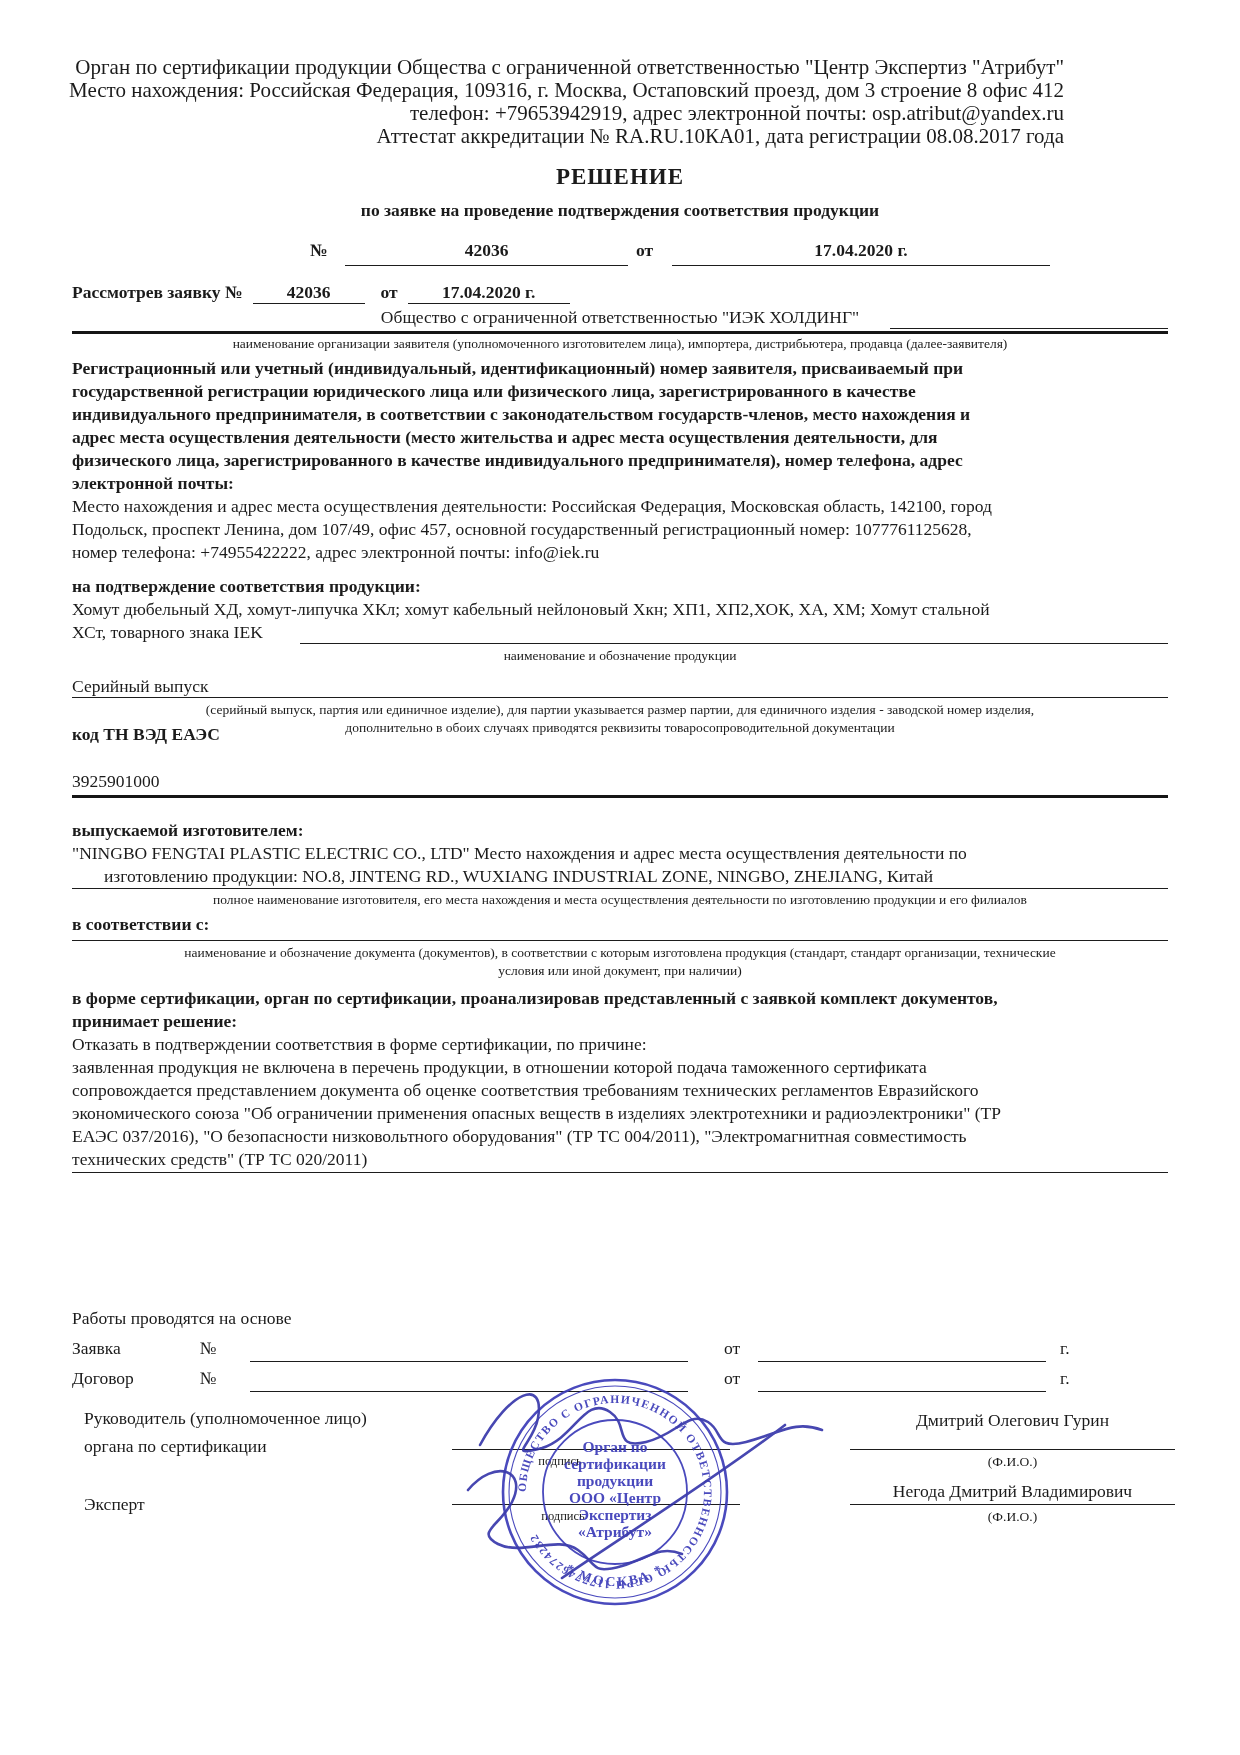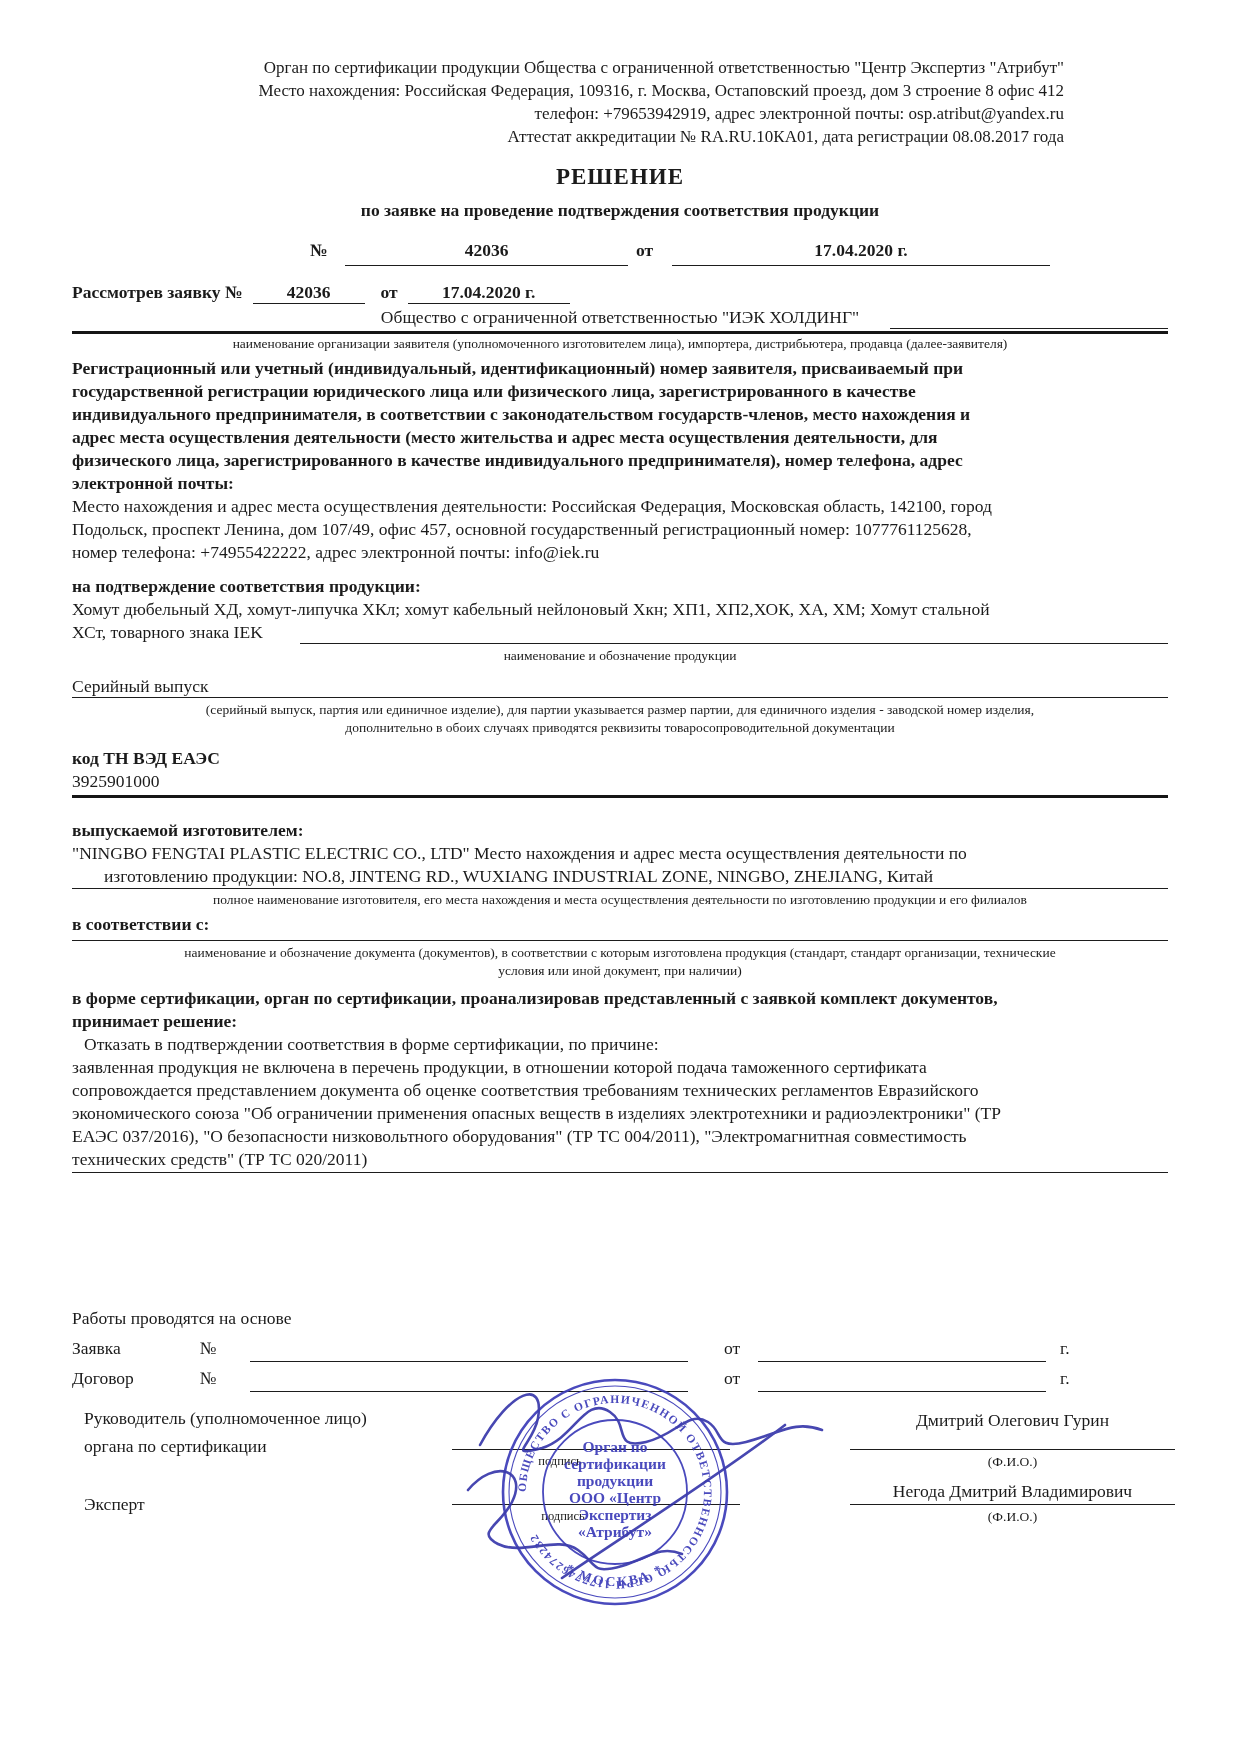--- a/index.html
+++ b/index.html
@@ -11,21 +11,21 @@
   .t{position:absolute;white-space:nowrap;font-size:17.5px;line-height:21px;}
   .b{font-weight:bold;}
   .c{text-align:center;}
   .small{font-size:13.5px;line-height:16px;}
   .tiny{font-size:12.5px;line-height:14px;}
   .rule{position:absolute;border-top:1.6px solid #1d1d1d;height:0;}
   .rule2{position:absolute;border-top:3px solid #151515;height:0;}
   .uv{display:inline-block;text-align:center;border-bottom:1.6px solid #1d1d1d;
       padding:0 16px;margin-left:10px;font-weight:bold;}
   .hdr{position:absolute;left:0;right:176px;top:56px;text-align:right;}
-  .hdr div{font-size:17px;line-height:23px;}
+  .hdr div{font-size:21px;line-height:23px;}
   .stampwrap{position:absolute;left:450px;top:1370px;width:400px;height:250px;opacity:.92;}
 </style>
 </head>
 <body>
 
 <div class="page">
 
   <div class="hdr">
     <div>Орган по сертификации продукции Общества с ограниченной ответственностью "Центр Экспертиз "Атрибут"</div>
     <div>Место нахождения: Российская Федерация, 109316, г. Москва, Остаповский проезд, дом 3 строение 8 офис 412</div>
@@ -67,38 +67,38 @@
   <div class="t" style="left:72px;top:599px;">Хомут дюбельный ХД, хомут-липучка ХКл; хомут кабельный нейлоновый Хкн; ХП1, ХП2,ХОК, ХА, ХМ; Хомут стальной</div>
   <div class="t" style="left:72px;top:622px;">ХСт, товарного знака IEK</div>
   <div class="rule" style="left:300px;top:643px;width:868px;"></div>
   <div class="t small c" style="left:72px;top:648px;width:1096px;">наименование и обозначение продукции</div>
 
   <div class="t" style="left:72px;top:676px;">Серийный выпуск</div>
   <div class="rule" style="left:72px;top:697px;width:1096px;"></div>
   <div class="t small c" style="left:72px;top:702px;width:1096px;">(серийный выпуск, партия или единичное изделие), для партии указывается размер партии, для единичного изделия - заводской номер изделия,</div>
   <div class="t small c" style="left:72px;top:720px;width:1096px;">дополнительно в обоих случаях приводятся реквизиты товаросопроводительной документации</div>
 
-  <div class="t b" style="left:72px;top:748px;">код ТН ВЭД ЕАЭС</div>
+  <div class="t b" style="left:72px;top:724px;">код ТН ВЭД ЕАЭС</div>
   <div class="t" style="left:72px;top:771px;">3925901000</div>
   <div class="rule2" style="left:72px;top:795px;width:1096px;"></div>
 
   <div class="t b" style="left:72px;top:820px;">выпускаемой изготовителем:</div>
   <div class="t" style="left:72px;top:843px;">"NINGBO FENGTAI PLASTIC ELECTRIC CO., LTD" Место нахождения и адрес места осуществления деятельности по</div>
   <div class="t" style="left:72px;top:866px;margin-left:32px;">изготовлению продукции: NO.8, JINTENG RD., WUXIANG INDUSTRIAL ZONE, NINGBO, ZHEJIANG, Китай</div>
   <div class="rule" style="left:72px;top:888px;width:1096px;"></div>
   <div class="t small c" style="left:72px;top:892px;width:1096px;">полное наименование изготовителя, его места нахождения и места осуществления деятельности по изготовлению продукции и его филиалов</div>
 
   <div class="t b" style="left:72px;top:914px;">в соответствии с:</div>
   <div class="rule" style="left:72px;top:940px;width:1096px;"></div>
   <div class="t small c" style="left:72px;top:945px;width:1096px;">наименование и обозначение документа (документов), в соответствии с которым изготовлена продукция (стандарт, стандарт организации, технические</div>
   <div class="t small c" style="left:72px;top:963px;width:1096px;">условия или иной документ, при наличии)</div>
 
   <div class="t b" style="left:72px;top:988px;">в форме сертификации, орган по сертификации, проанализировав представленный с заявкой комплект документов,</div>
   <div class="t b" style="left:72px;top:1011px;">принимает решение:</div>
-  <div class="t" style="left:72px;top:1034px;margin-left:12px;">Отказать в подтверждении соответствия в форме сертификации, по причине:</div>
+  <div class="t" style="left:72px;top:1034px;">Отказать в подтверждении соответствия в форме сертификации, по причине:</div>
   <div class="t" style="left:72px;top:1057px;">заявленная продукция не включена в перечень продукции, в отношении которой подача таможенного сертификата</div>
   <div class="t" style="left:72px;top:1080px;">сопровождается представлением документа об оценке соответствия требованиям технических регламентов Евразийского</div>
   <div class="t" style="left:72px;top:1103px;">экономического союза "Об ограничении применения опасных веществ в изделиях электротехники и радиоэлектроники" (ТР</div>
   <div class="t" style="left:72px;top:1126px;">ЕАЭС 037/2016), "О безопасности низковольтного оборудования" (ТР ТС 004/2011), "Электромагнитная совместимость</div>
   <div class="t" style="left:72px;top:1149px;">технических средств" (ТР ТС 020/2011)</div>
   <div class="rule" style="left:72px;top:1172px;width:1096px;"></div>
 
   <div class="t" style="left:72px;top:1308px;">Работы проводятся на основе</div>
 
   <div class="t" style="left:72px;top:1338px;">Заявка</div>

